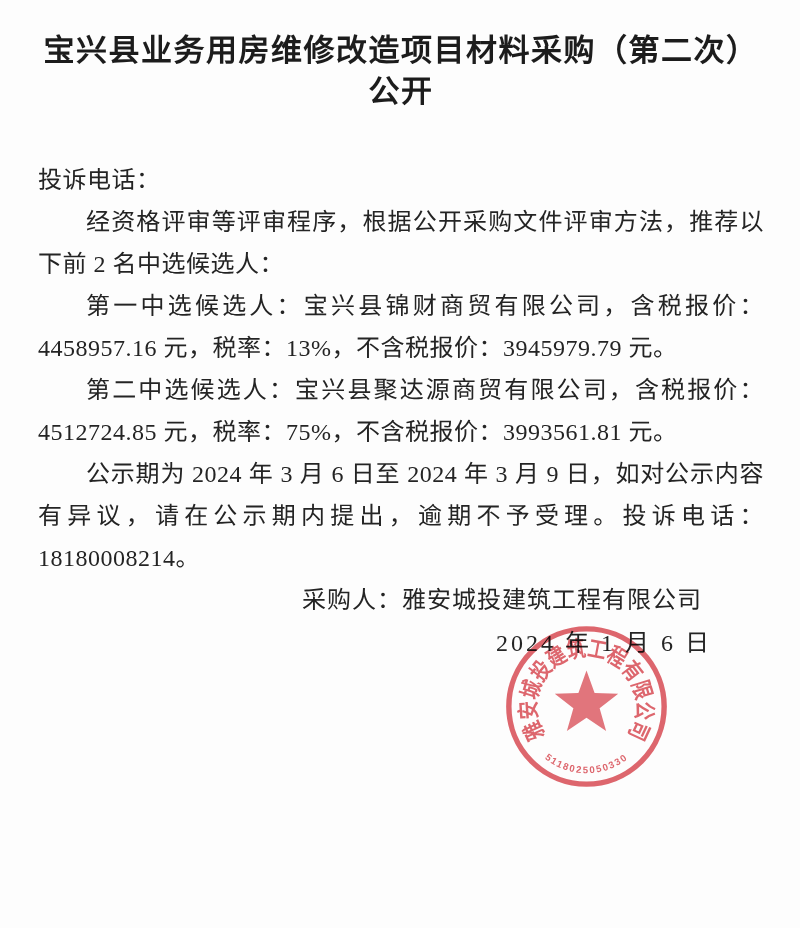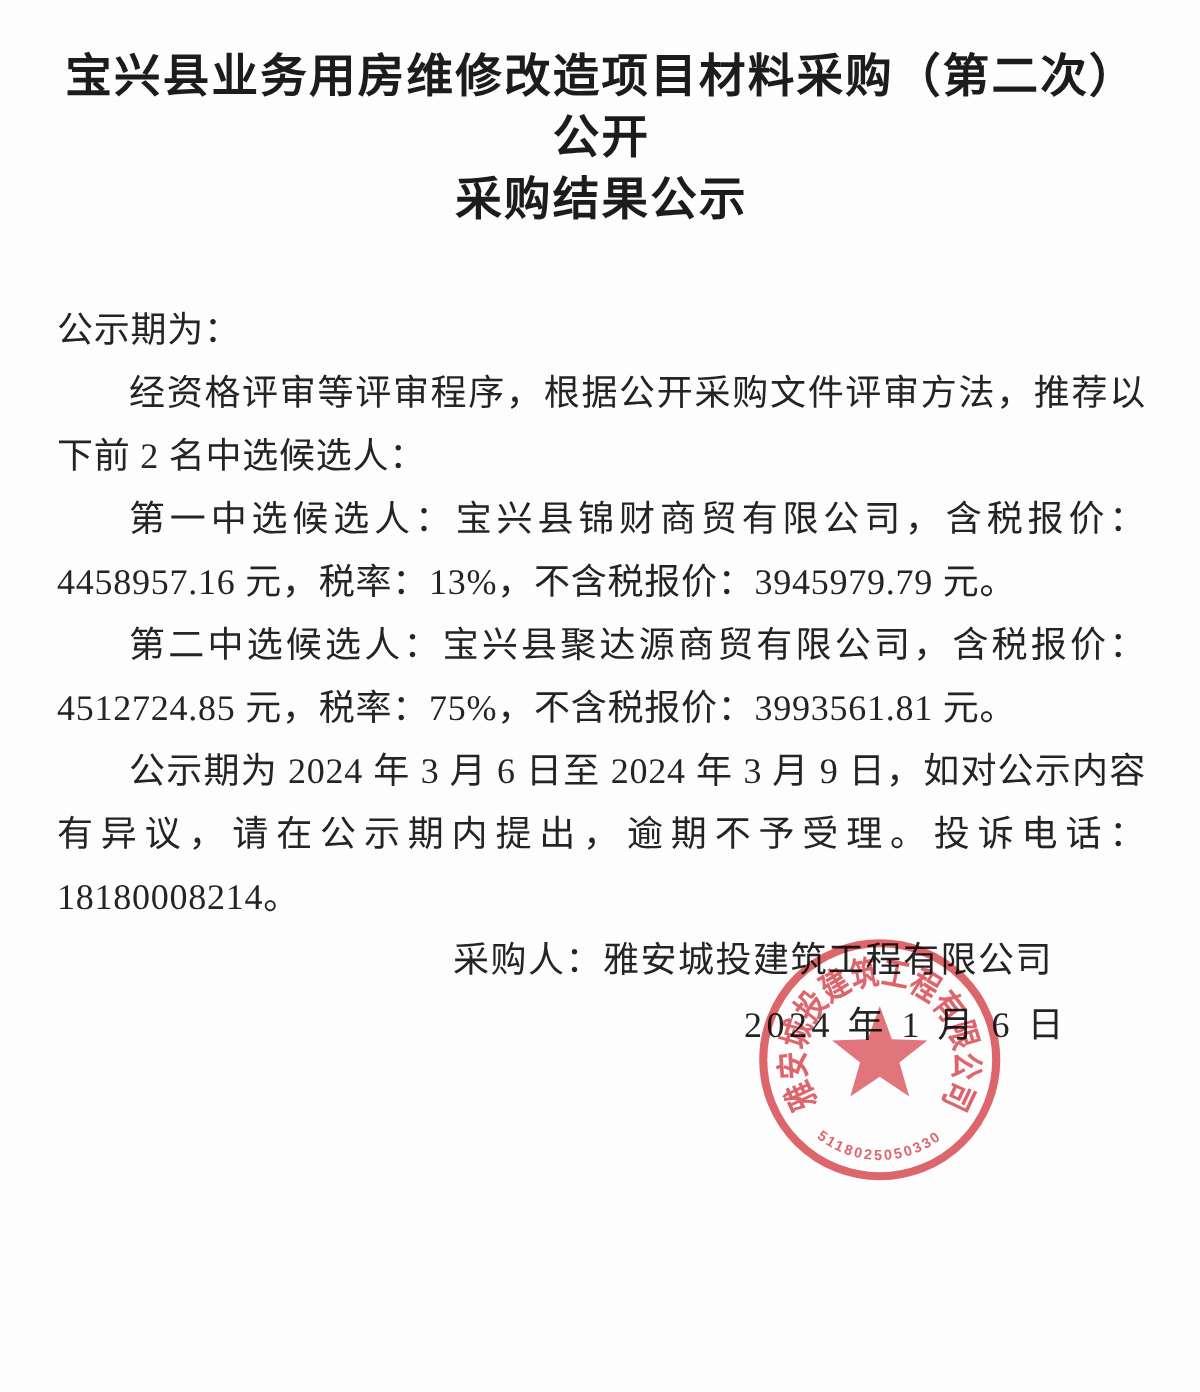--- a/index.html
+++ b/index.html
@@ -77,24 +77,24 @@
     font-family: "Liberation Sans", sans-serif;
   }
   .seal .company-arc { font-size: 27px; font-weight: 600; letter-spacing: 0; }
   .seal .number-arc { font-size: 11.5px; font-weight: 600; letter-spacing: 2px; }
 </style>
 </head>
 <body>
 
 <div class="page">
 
-  <h1 class="title"><span>宝兴县业务用房维修改造项目材料采购（第二次）公开</span><br><span>采购结果公示</span></h1>
+  <h1 class="title"><span>宝兴县业务用房维修改造项目材料采购（第二次）公开</span><br></h1>
 
   <div class="body-text">
-    <p>公示期为：</p>
+    <p>投诉电话：</p>
     <p class="indent">经资格评审等评审程序，根据公开采购文件评审方法，推荐以下前 2 名中选候选人：</p>
     <p class="indent">第一中选候选人：宝兴县锦财商贸有限公司，含税报价：4458957.16 元，税率：13%，不含税报价：3945979.79 元。</p>
     <p class="indent">第二中选候选人：宝兴县聚达源商贸有限公司，含税报价：4512724.85 元，税率：75%，不含税报价：3993561.81 元。</p>
     <p class="indent">公示期为 2024 年 3 月 6 日至 2024 年 3 月 9 日，如对公示内容有异议，请在公示期内提出，逾期不予受理。投诉电话：18180008214。</p>
   </div>
 
   <div class="signature">
     <p class="purchaser"><span>采购人：</span><span>雅安城投建筑工程有限公司</span></p>
     <p class="sign-date">2024 年 1 月 6 日</p>
   </div>

